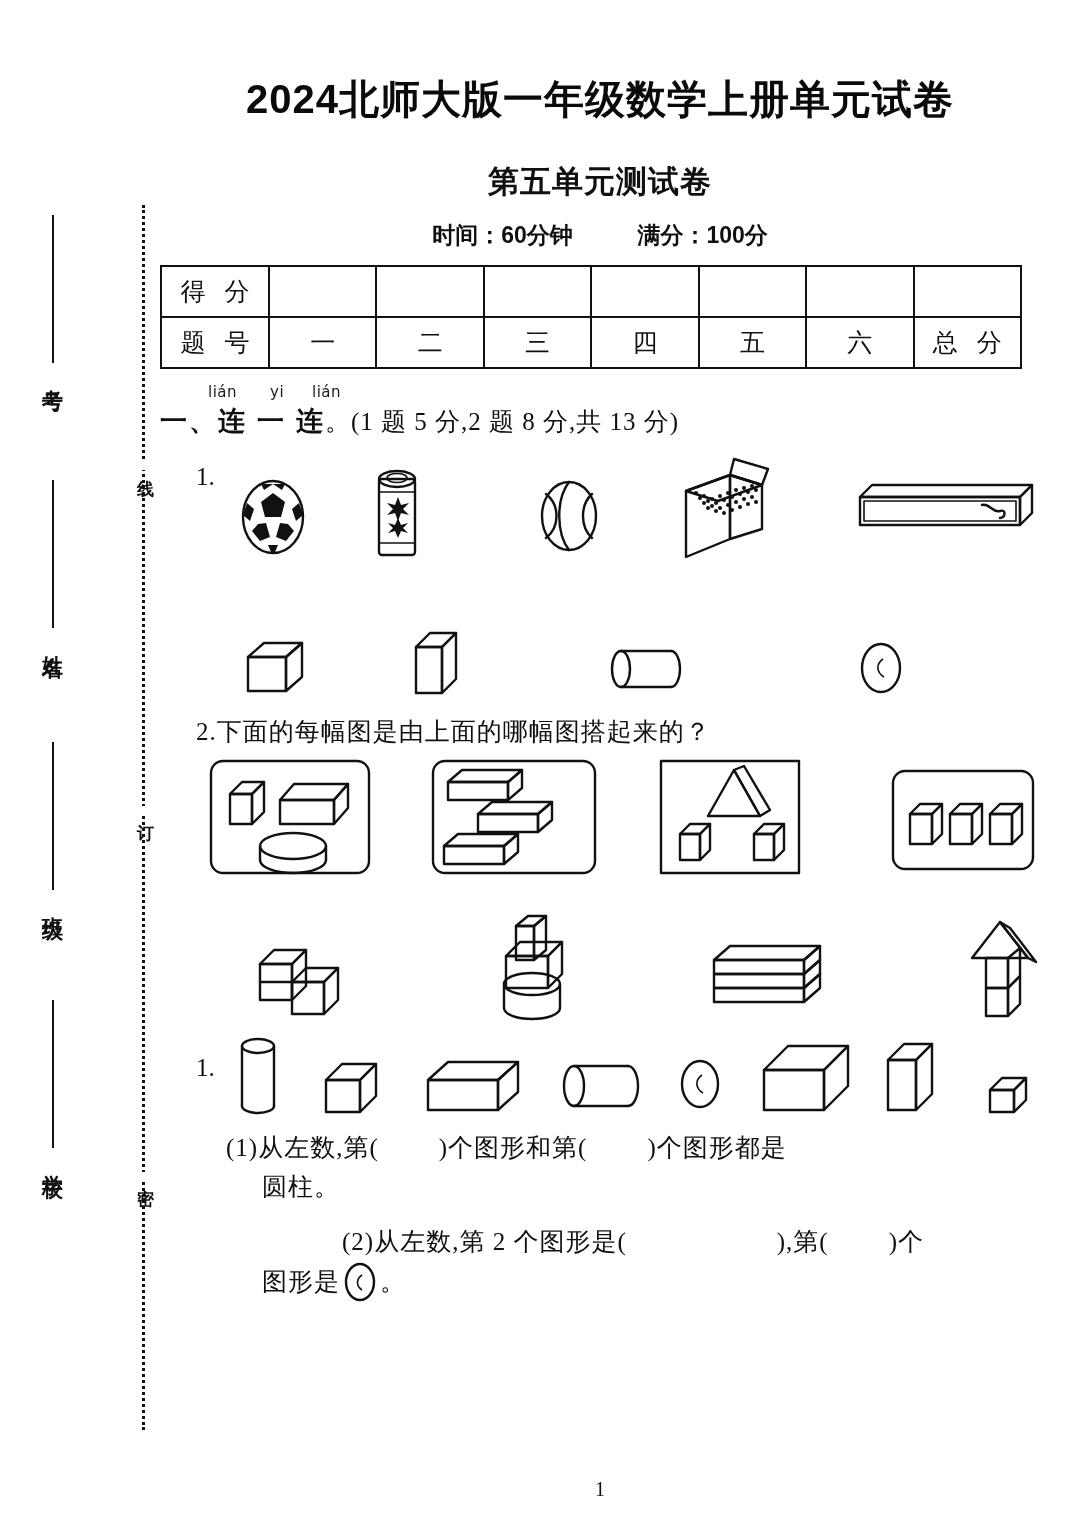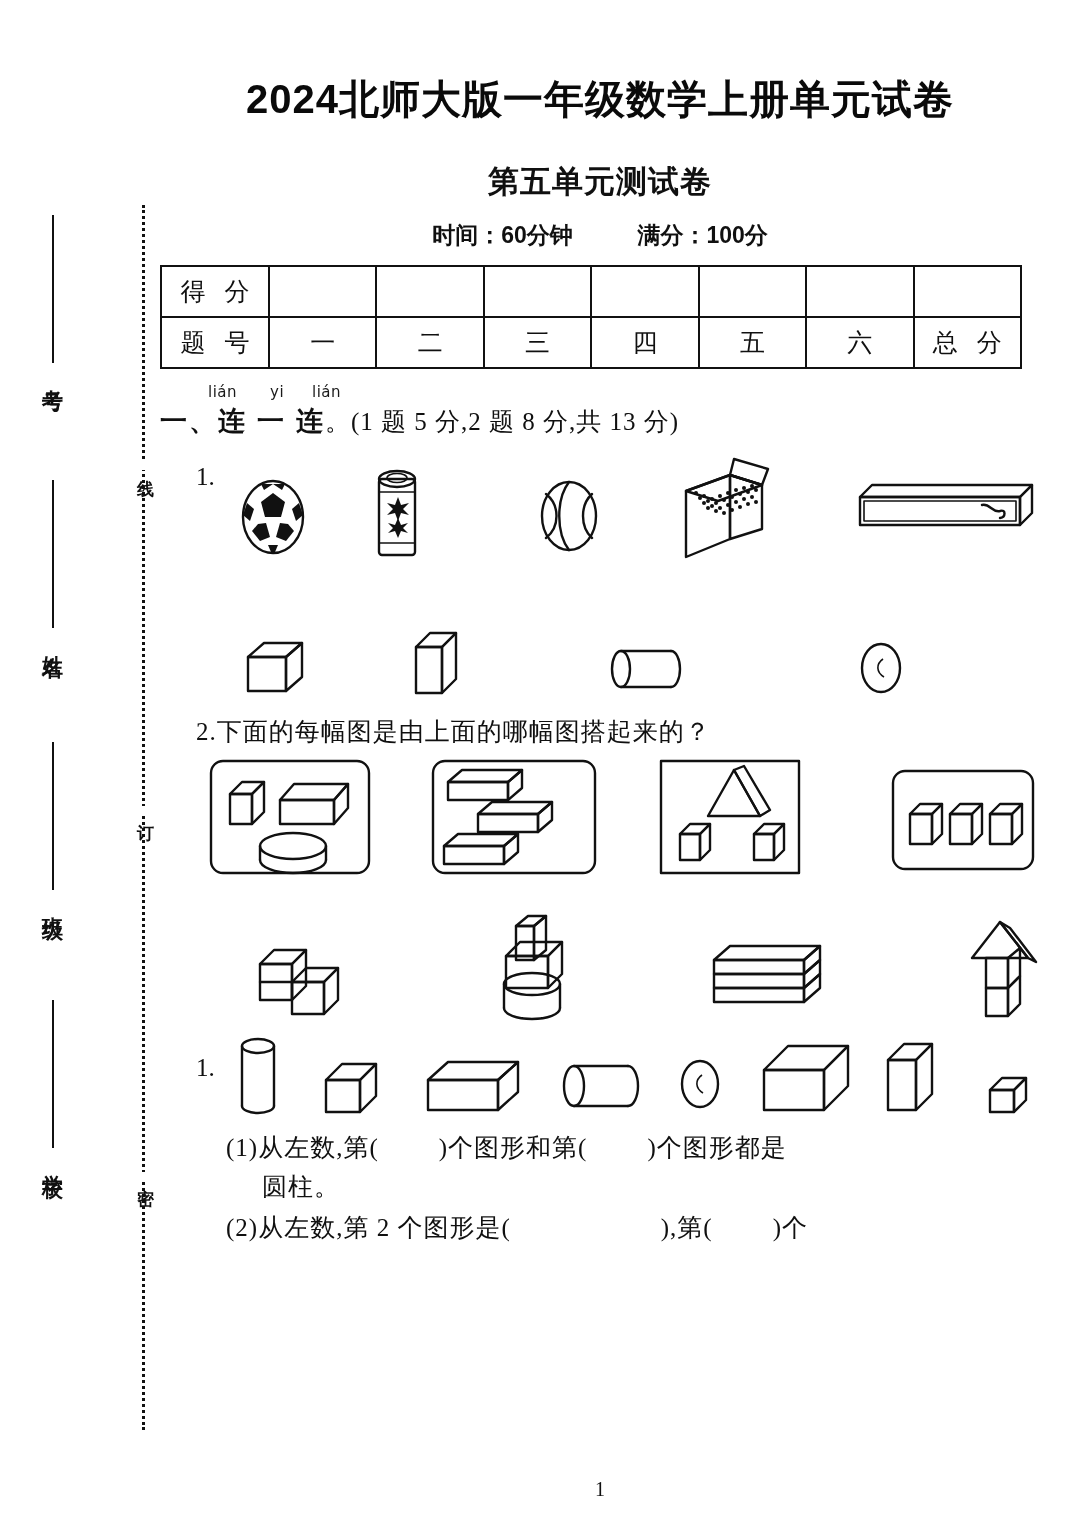--- a/index.html
+++ b/index.html
@@ -579,20 +579,31 @@
 
   <div class="fillline" style="padding-left:66px; margin-top:5px;">
     <div>
       <span>(1)</span><span>从左数,第(</span><span class="blank-sm"></span><span>)个图形和第(</span><span class="blank-sm"></span><span>)个图形都是</span>
     </div>
     <div>
       <span class="indent"></span><span>圆柱。</span>
     </div>
   </div>
 
-  <div class="fillline" style="padding-left:66px; margin-top:2px;">
+  <div class="fillline" style="padding-left:66px; margin-top:16px;text-align:center;">
     <div>
       <span>(2)</span><span>从左数,第 2 个图形是(</span><span class="blank-lg"></span><span>),第(</span><span class="blank-sm"></span><span>)个</span>
     </div>
+    <div style="display:flex; align-items:center;">
+      <span class="indent"></span>
+        <span>图形是</span>
+      <span style="display:inline-block; margin:0 1px;">
+        <svg width="38" height="42" viewBox="0 0 38 42">
+          <ellipse cx="19" cy="21" rx="14" ry="18" class="ink"></ellipse>
+          <path d="M21 14 C 15 18 15 25 21 29" class="ink-thin"></path>
+        </svg>
+      </span>
+      <span>。</span>
+    </div>
   </div>
 
   <div class="pagenum">1</div>
 </div>
 
 </body></html>

